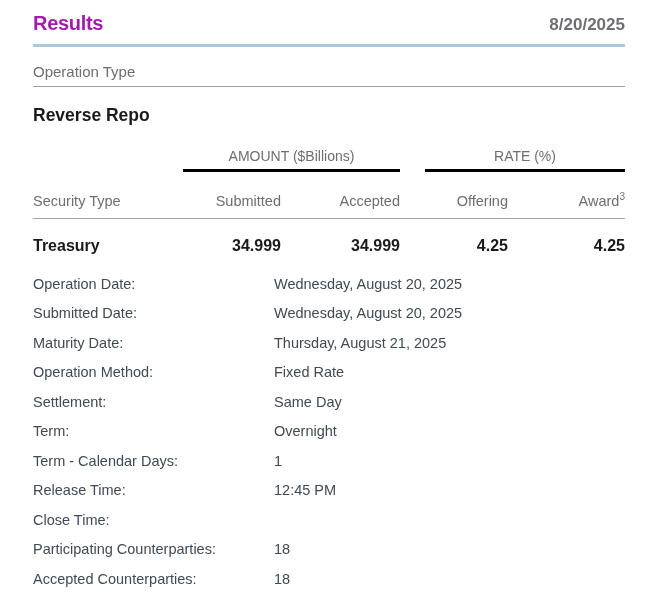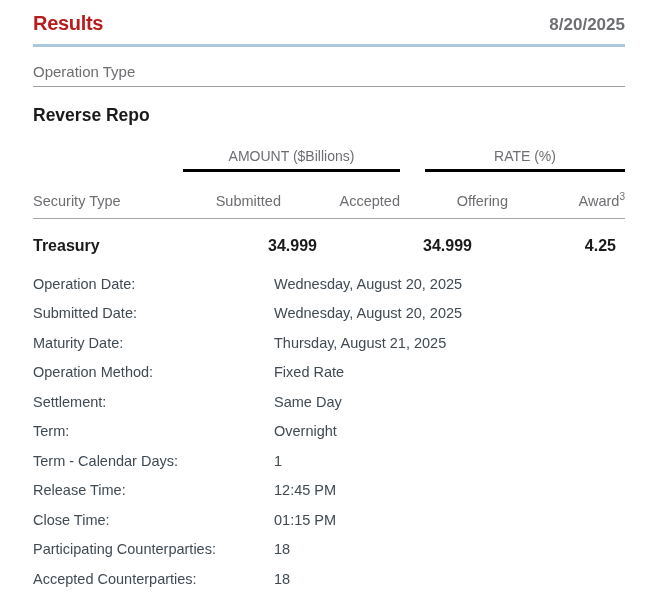--- a/index.html
+++ b/index.html
@@ -10,21 +10,21 @@
     overflow: hidden;
   }
   .page { padding: 12px 20px 0 33px; width: 592px; }
 
   
   .results-header {
     display: flex; justify-content: space-between; align-items: flex-end;
     padding-bottom: 9px; border-bottom: 3px solid #a9c8dc;
   }
   .results-title {
-    font-size: 20px; font-weight: bold; color: #b91c1c; letter-spacing: -0.3px;
+    font-size: 20px; font-weight: bold; color: #a21caf; letter-spacing: -0.3px;
   }
   .results-date { font-size: 17px; font-weight: bold; color: #6e6f72; }
 
   
   .op-type {
     margin-top: 16px; padding-bottom: 6px; border-bottom: 1px solid #9e9e9e;
     color: #6d6e71; font-size: 15px;
   }
 
   
@@ -47,21 +47,21 @@
   .cols-row {
     border-bottom: 1px solid #a6a6a6;
     padding: 13px 0 9px 0;
     color: #6d6e71; font-size: 14.5px;
   }
   .cell-r { text-align: right; margin-top: 8px; }
   sup.fn { font-size: 10px; line-height: 0; }
 
   .data-row {
     padding: 10px 0 6px 0;
-    font-size: 16px; font-weight: bold; color: #1a1a1a; gap: 36px;
+    font-size: 16px; font-weight: bold; color: #1a1a1a;
   }
 
   
   .details { margin-top: 8px; }
   .detail-row {
     display: grid; grid-template-columns: 241px 1fr;
     height: 29.5px; align-items: center;
     color: #404a52; font-size: 14.5px;
   }
 </style>
@@ -138,21 +138,20 @@
       <div>1</div>
     </div>
 
     <div class="detail-row">
       <div>Release Time:</div>
       <div>12:45 PM</div>
     </div>
 
     <div class="detail-row">
       <div>Close Time:</div>
-      <div>01:15 PM</div>
     </div>
 
     <div class="detail-row">
       <div>Participating Counterparties:</div>
       <div>18</div>
     </div>
 
     <div class="detail-row">
       <div>Accepted Counterparties:</div>
       <div>18</div>

